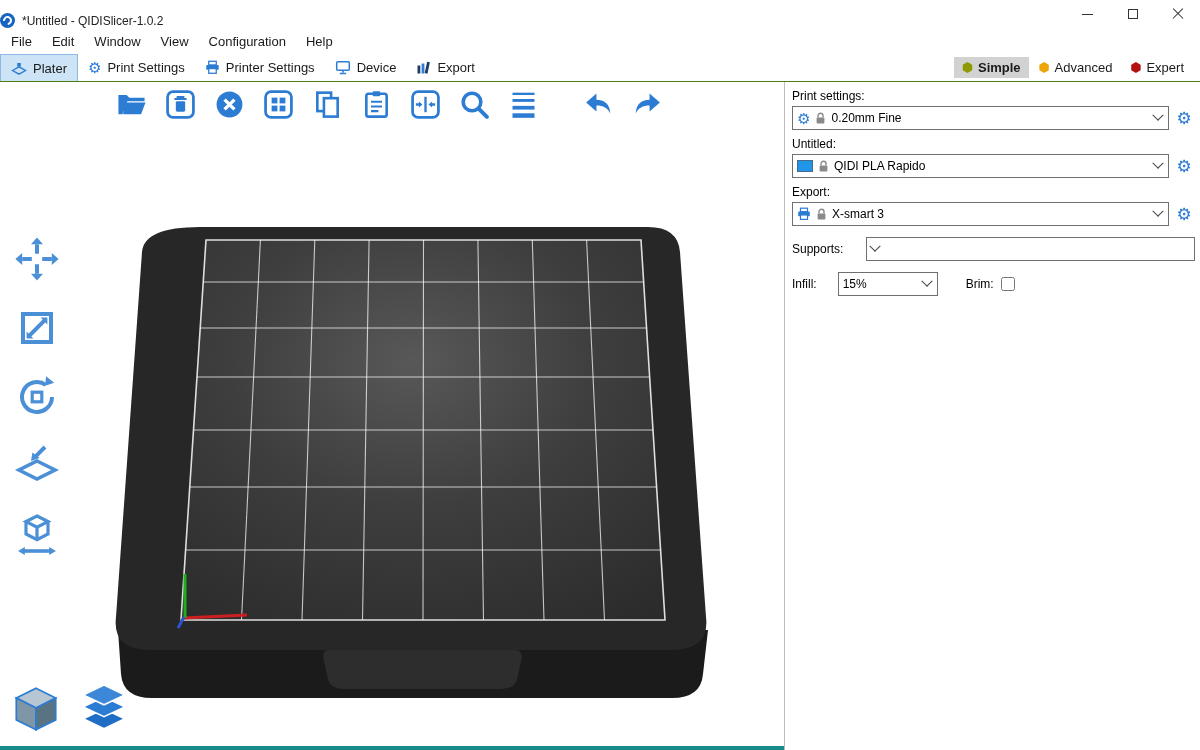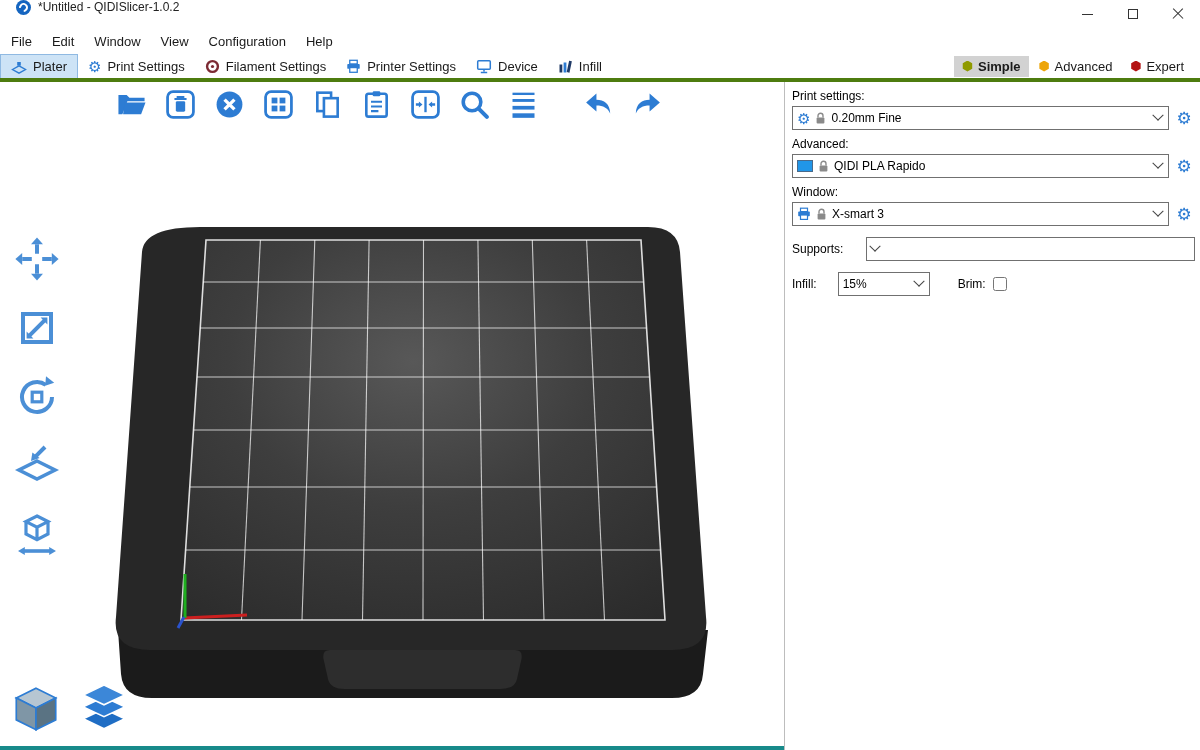--- a/index.html
+++ b/index.html
@@ -1,20 +1,20 @@
 <!DOCTYPE html>
 <html><head>
 <meta charset="utf-8">
 <style>
   * { margin:0; padding:0; box-sizing:border-box; }
   html,body { width:1200px; height:750px; overflow:hidden; background:#fff;
     font-family:"Liberation Sans", sans-serif; color:#1a1a1a; }
 
   
-  .titlebar { height:28px; display:flex; align-items:flex-start; padding-left:16px;
+  .titlebar { height:28px; display:flex; align-items:flex-end; padding-left:0;
     background:#fff; font-size:12px; }
   .app-logo { width:15px; height:15px; border-radius:50%; background:#1565c0;
     position:relative; margin-right:7px; flex:0 0 auto; }
   .app-logo::after { content:""; position:absolute; inset:3px; border:2px solid #fff;
     border-radius:50%; border-bottom-color:transparent; transform:rotate(40deg); }
   .win-title { color:#222; }
   .win-controls { margin-left:auto; display:flex; height:100%; }
   .win-btn { width:45px; display:flex; align-items:center; justify-content:center; }
   .glyph-min { width:11px; height:1px; background:#333; display:block; }
   .glyph-max { width:10px; height:10px; border:1px solid #333; display:block; }
@@ -24,21 +24,21 @@
   .glyph-close::before { transform:rotate(45deg); }
   .glyph-close::after  { transform:rotate(-45deg); }
 
   
   .menubar { height:26px; display:flex; align-items:center; padding-left:1px;
     font-size:13px; background:#fff; }
   .menu-item { padding:3px 10px; }
 
   
   .tabbar { height:28px; display:flex; align-items:stretch; background:#fff;
-    border-bottom:4px solid #4d7c0f; font-size:13px; }
+    border-bottom:1px solid #4d7c0f; font-size:13px; }
   .tab { display:flex; align-items:center; gap:6px; padding:0 10px; white-space:nowrap; }
   .tab.selected { background:#cde3f6; border:1px solid #8fb9e2; border-bottom:none; }
   .tab .g { color:#2d7cd3; font-size:15px; line-height:1; }
   .modes { margin-left:auto; display:flex; align-items:center; gap:2px; padding-right:8px; }
   .mode { display:flex; align-items:center; gap:5px; padding:3px 8px; }
   .mode.selected { background:#d2d2d2; font-weight:bold; }
   .mode-dot { width:11px; height:11px; display:block;
     clip-path:polygon(50% 0,93% 25%,93% 75%,50% 100%,7% 75%,7% 25%); }
 
   
@@ -78,21 +78,21 @@
     border-bottom:1.6px solid #444; transform:rotate(45deg) translate(-2px,-2px);
     flex:0 0 auto; margin-right:2px; }
   .gear-btn { width:22px; text-align:center; color:#2d7cd3; font-size:17px;
     margin-left:4px; line-height:1; flex:0 0 auto; }
   .g { color:#2d7cd3; font-size:15px; line-height:1; }
   .swatch { width:16px; height:12px; border:1px solid #4a6a8a; flex:0 0 auto; }
   .sb-inline { display:flex; align-items:center; margin:11px 0 9px; }
   .inline-label { margin-right:21px; color:#000; }
   .combo.supports { margin-left:2px; }
   .combo.supports .combo-text { padding-left:14px; }
-  .combo.small { flex:0 0 auto; width:92px; }
+  .combo.small { flex:0 0 auto; width:100px; }
   .brim-label { margin-left:28px; margin-right:7px; color:#000; }
   .brim-check { width:14px; height:14px; }
   .export-btn { position:absolute; left:0; right:0; bottom:0; height:34px;
     display:flex; align-items:center; justify-content:center;
     background:linear-gradient(#8598ac,#6d849b); border-top:1px solid #5e7488;
     color:#fff; font-weight:bold; font-size:13px; }
 </style>
 </head>
 <body>
 
@@ -127,48 +127,41 @@
         <rect x="6.2" y="3" width="3.6" height="3.6" fill="#2d7cd3"></rect>
         <path d="M1.5 10.5 8 6.8l6.5 3.7L8 14.2z" fill="none" stroke="#2d7cd3" stroke-width="1.4"></path>
       </svg>
     <span>Plater</span>
   </div>
   <div class="tab">
     <span class="g">⚙</span>
     <span>Print Settings</span>
   </div>
   <div class="tab">
-    <svg width="15" height="15" viewBox="0 0 15 15">
-        <circle cx="7.5" cy="7.5" r="5.4" fill="none" stroke="#7c2a33" stroke-width="2.4"></circle>
-        <circle cx="7.5" cy="7.5" r="1.6" fill="#7c2a33"></circle>
-      </svg>
-    <span>Filament Settings</span>
-  </div>
-  <div class="tab">
     <svg width="15" height="15" viewBox="0 0 14 14">
         <rect x="3.5" y="1.2" width="7" height="3.4" fill="none" stroke="#2d7cd3" stroke-width="1.2"></rect>
         <rect x="1.2" y="4.6" width="11.6" height="4.6" rx="0.8" fill="#2d7cd3"></rect>
         <rect x="3.5" y="8" width="7" height="4.4" fill="#fff" stroke="#2d7cd3" stroke-width="1.2"></rect>
       </svg>
     <span>Printer Settings</span>
   </div>
   <div class="tab">
     <svg width="16" height="15" viewBox="0 0 16 15">
         <rect x="1.7" y="1.7" width="12.6" height="8.6" rx="1" fill="none" stroke="#2d7cd3" stroke-width="1.5"></rect>
         <path d="M8 10.3v2.2M4.8 13.6h6.4" stroke="#2d7cd3" stroke-width="1.5" fill="none"></path>
       </svg>
     <span>Device</span>
   </div>
   <div class="tab">
     <svg width="15" height="15" viewBox="0 0 15 15">
         <rect x="1.5" y="5.5" width="2.8" height="8" fill="#203a66"></rect>
         <rect x="5.6" y="3.5" width="2.8" height="10" fill="#2d7cd3"></rect>
         <rect x="9.9" y="1.8" width="2.8" height="11.7" fill="#203a66" transform="rotate(12 11.3 7.6)"></rect>
       </svg>
-    <span>Infill</span>
+    <span>Export</span>
   </div>
 
   <div class="modes">
     <div class="mode selected">
       <span class="mode-dot" style="background: rgb(143, 154, 0);"></span>
       <span>Simple</span>
     </div>
     <div class="mode">
       <span class="mode-dot" style="background: rgb(237, 165, 9);"></span>
       <span>Advanced</span>
@@ -374,35 +367,35 @@
         <svg width="11" height="13" viewBox="0 0 11 13">
             <path d="M3 5.5V3.8a2.5 2.5 0 0 1 5 0v1.7" fill="none" stroke="#8a8a8a" stroke-width="1.4"></path>
             <rect x="1.6" y="5.5" width="7.8" height="6" rx="1" fill="#8a8a8a"></rect>
           </svg>
         <span class="combo-text">0.20mm Fine</span>
         <span class="combo-arrow"></span>
       </div>
       <span class="gear-btn">⚙</span>
     </div>
 
-    <div class="sb-label">Advanced:</div>
+    <div class="sb-label">Untitled:</div>
     <div class="sb-row">
       <div class="combo">
         <span class="swatch" style="background: rgb(33, 150, 232);"></span>
         <svg width="11" height="13" viewBox="0 0 11 13">
             <path d="M3 5.5V3.8a2.5 2.5 0 0 1 5 0v1.7" fill="none" stroke="#8a8a8a" stroke-width="1.4"></path>
             <rect x="1.6" y="5.5" width="7.8" height="6" rx="1" fill="#8a8a8a"></rect>
           </svg>
         <span class="combo-text">QIDI PLA Rapido</span>
         <span class="combo-arrow"></span>
       </div>
       <span class="gear-btn">⚙</span>
     </div>
 
-    <div class="sb-label">Window:</div>
+    <div class="sb-label">Export:</div>
     <div class="sb-row">
       <div class="combo">
         <svg width="14" height="14" viewBox="0 0 14 14">
             <rect x="3.5" y="1.2" width="7" height="3.4" fill="none" stroke="#2d7cd3" stroke-width="1.2"></rect>
             <rect x="1.2" y="4.6" width="11.6" height="4.6" rx="0.8" fill="#2d7cd3"></rect>
             <rect x="3.5" y="8" width="7" height="4.4" fill="#fff" stroke="#2d7cd3" stroke-width="1.2"></rect>
           </svg>
         <svg width="11" height="13" viewBox="0 0 11 13">
             <path d="M3 5.5V3.8a2.5 2.5 0 0 1 5 0v1.7" fill="none" stroke="#8a8a8a" stroke-width="1.4"></path>
             <rect x="1.6" y="5.5" width="7.8" height="6" rx="1" fill="#8a8a8a"></rect>

